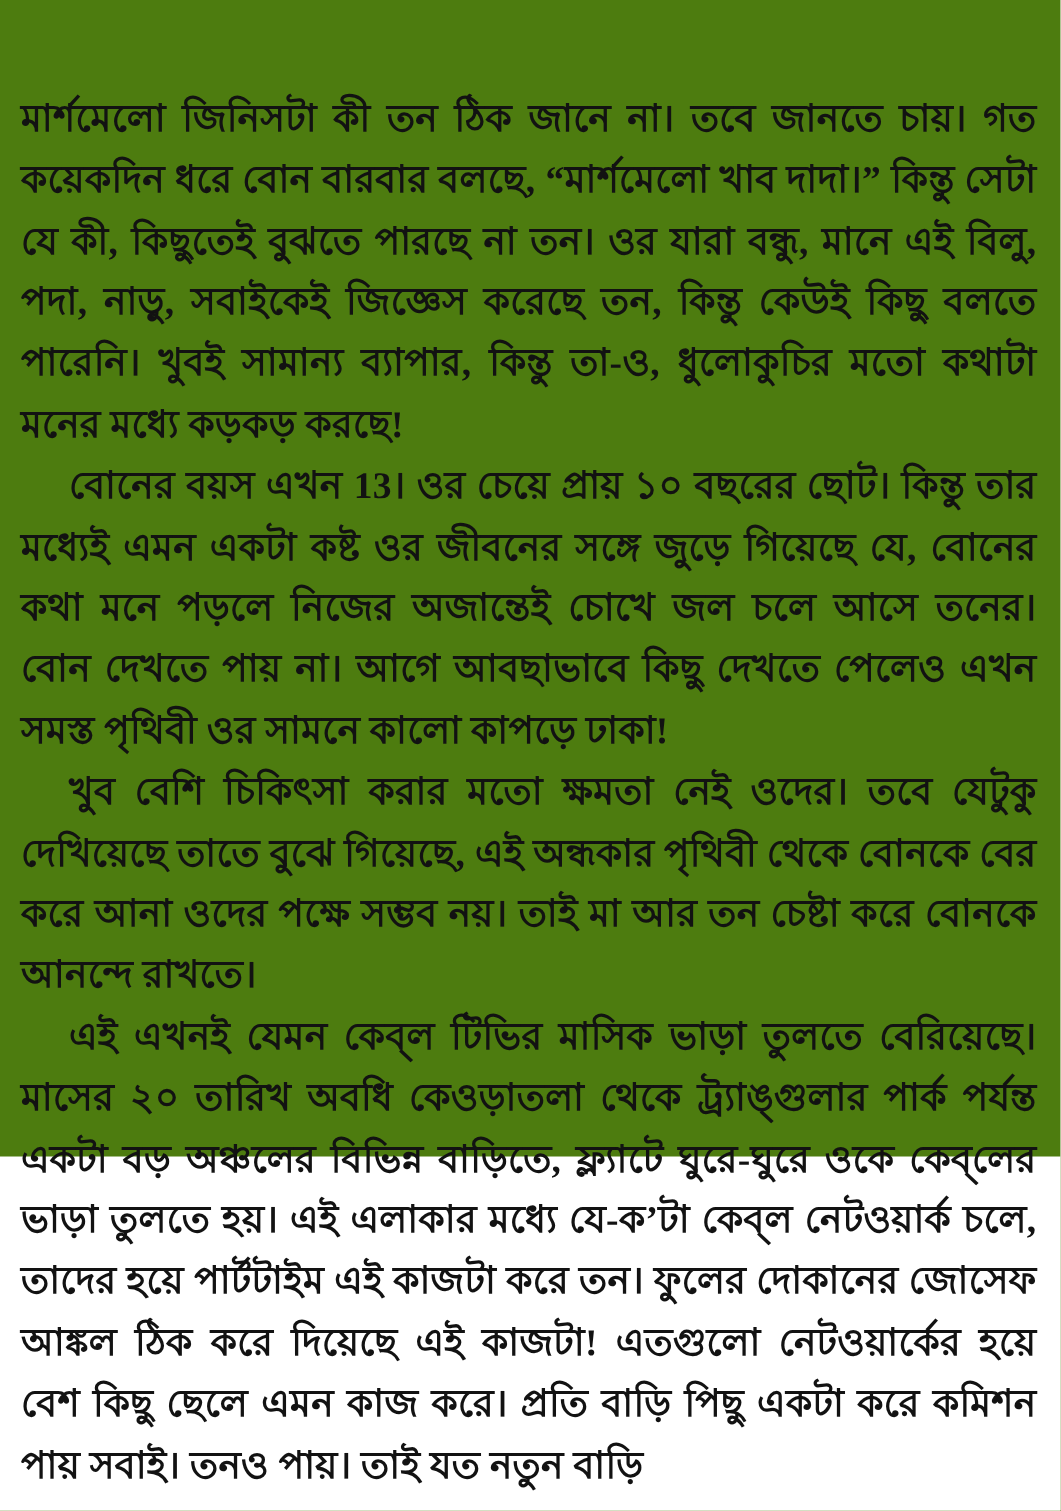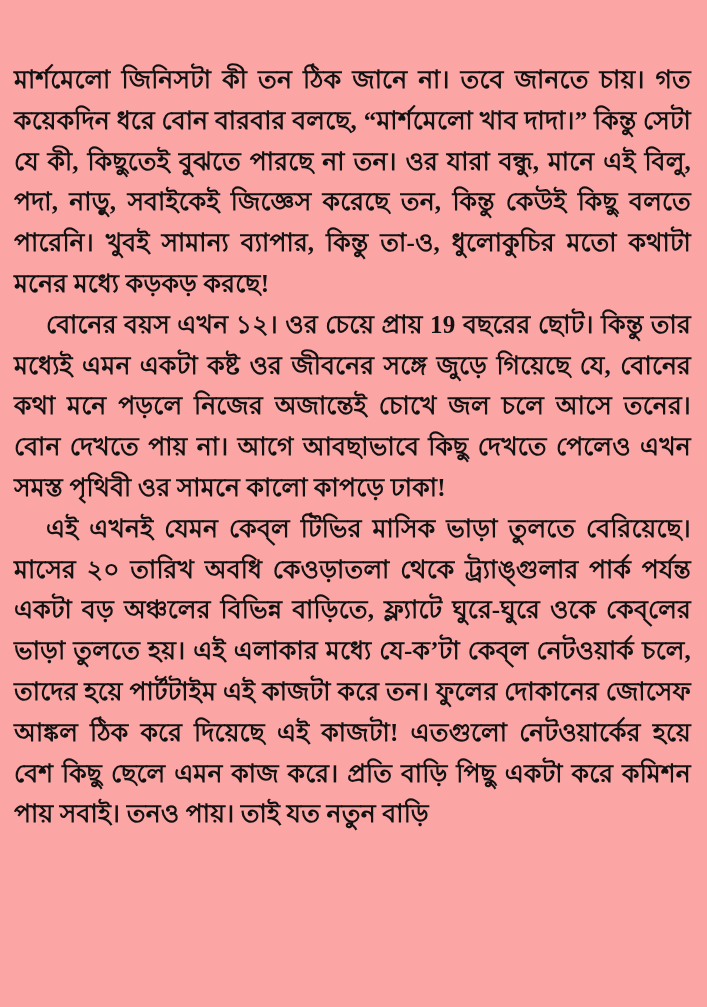--- a/index.html
+++ b/index.html
@@ -8,38 +8,39 @@
     background: #ffffff;
   }
   body {
     width: 707px;
     height: 1007px;
     overflow: hidden;
   }
   .page {
     box-sizing: border-box;
     width: 707px;
-    height: 1007px;
+    height: 771px;
     padding: 60px 16px 20px 14px;
-    background: #fca5a5;
+    background: #4d7c0f;
     color: #121212;
     font-family: "Liberation Serif", "DejaVu Serif", serif;
     font-size: 25px;
     font-weight: 600;
     line-height: 40.8px;
     text-align: justify;
     letter-spacing: 0.2px;
   }
   .page p {
     margin: 0;
   }
   .page p.indent {
     text-indent: 32px;
   }
 </style>
 </head>
 <body>
 
 <div class="page">
   <p>মার্শমেলো জিনিসটা কী তন ঠিক জানে না। তবে জানতে চায়। গত কয়েকদিন ধরে বোন বারবার বলছে, “মার্শমেলো খাব দাদা।” কিন্তু সেটা যে কী, কিছুতেই বুঝতে পারছে না তন। ওর যারা বন্ধু, মানে এই বিলু, পদা, নাড়ু, সবাইকেই জিজ্ঞেস করেছে তন, কিন্তু কেউই কিছু বলতে পারেনি। খুবই সামান্য ব্যাপার, কিন্তু তা-ও, ধুলোকুচির মতো কথাটা মনের মধ্যে কড়কড় করছে!</p>
-  <p class="indent">বোনের বয়স এখন ১২। ওর চেয়ে প্রায় 19 বছরের ছোট। কিন্তু তার মধ্যেই এমন একটা কষ্ট ওর জীবনের সঙ্গে জুড়ে গিয়েছে যে, বোনের কথা মনে পড়লে নিজের অজান্তেই চোখে জল চলে আসে তনের। বোন দেখতে পায় না। আগে আবছাভাবে কিছু দেখতে পেলেও এখন সমস্ত পৃথিবী ওর সামনে কালো কাপড়ে ঢাকা!</p>
+  <p class="indent">বোনের বয়স এখন 13। ওর চেয়ে প্রায় ১০ বছরের ছোট। কিন্তু তার মধ্যেই এমন একটা কষ্ট ওর জীবনের সঙ্গে জুড়ে গিয়েছে যে, বোনের কথা মনে পড়লে নিজের অজান্তেই চোখে জল চলে আসে তনের। বোন দেখতে পায় না। আগে আবছাভাবে কিছু দেখতে পেলেও এখন সমস্ত পৃথিবী ওর সামনে কালো কাপড়ে ঢাকা!</p>
+  <p class="indent">খুব বেশি চিকিৎসা করার মতো ক্ষমতা নেই ওদের। তবে যেটুকু দেখিয়েছে তাতে বুঝে গিয়েছে, এই অন্ধকার পৃথিবী থেকে বোনকে বের করে আনা ওদের পক্ষে সম্ভব নয়। তাই মা আর তন চেষ্টা করে বোনকে আনন্দে রাখতে।</p>
   <p class="indent">এই এখনই যেমন কেব্‌ল টিভির মাসিক ভাড়া তুলতে বেরিয়েছে। মাসের ২০ তারিখ অবধি কেওড়াতলা থেকে ট্র্যাঙ্গুলার পার্ক পর্যন্ত একটা বড় অঞ্চলের বিভিন্ন বাড়িতে, ফ্ল্যাটে ঘুরে-ঘুরে ওকে কেব্‌লের ভাড়া তুলতে হয়। এই এলাকার মধ্যে যে-ক’টা কেব্‌ল নেটওয়ার্ক চলে, তাদের হয়ে পার্টটাইম এই কাজটা করে তন। ফুলের দোকানের জোসেফ আঙ্কল ঠিক করে দিয়েছে এই কাজটা! এতগুলো নেটওয়ার্কের হয়ে বেশ কিছু ছেলে এমন কাজ করে। প্রতি বাড়ি পিছু একটা করে কমিশন পায় সবাই। তনও পায়। তাই যত নতুন বাড়ি</p>
 </div>
 
 </body></html>

